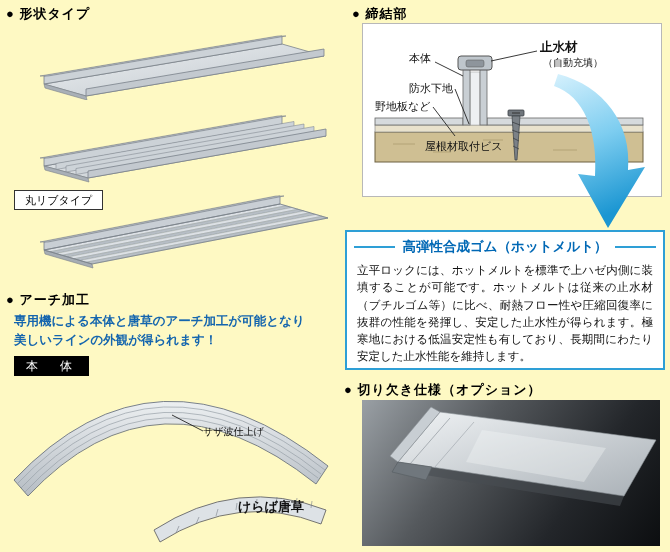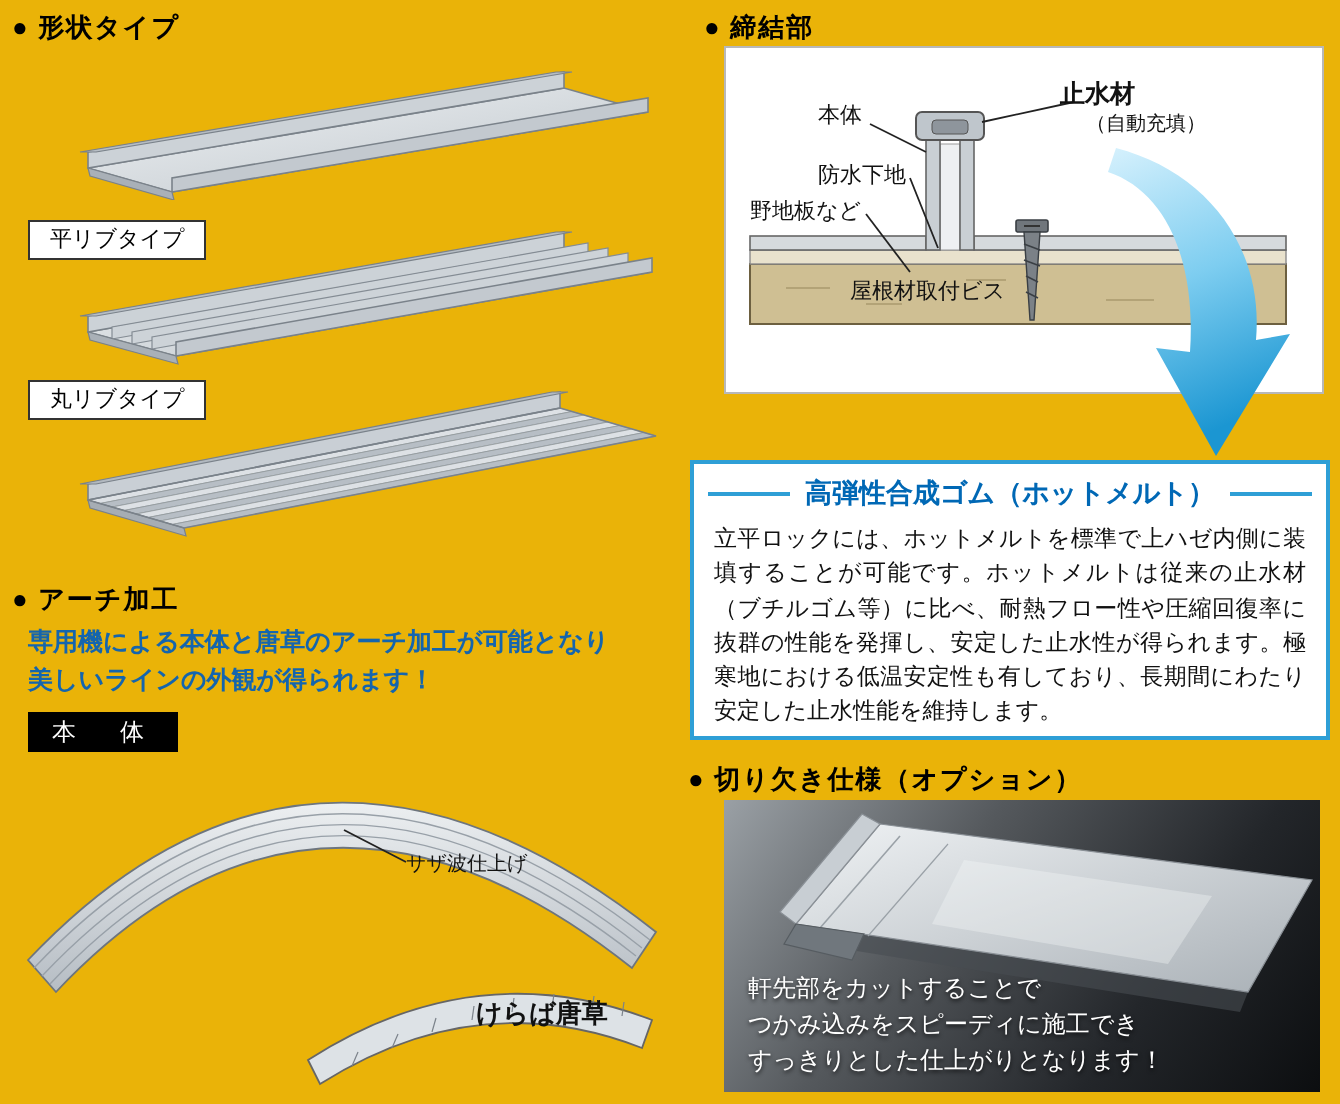--- a/index.html
+++ b/index.html
@@ -1,17 +1,17 @@
 <!DOCTYPE html>
 <html><head>
 <meta charset="utf-8">
 <style>
   html,body{margin:0;padding:0;}
   body{font-family:"Liberation Sans","DejaVu Sans",sans-serif;background:#fff;}
-  .page{position:relative;width:670px;height:552px;background:#eab308;overflow:hidden;font-family:Liberation Serif, serif;}
+  .page{position:relative;width:670px;height:552px;background:#fef9c3;overflow:hidden;}
 
   .sec-heading{position:absolute;font-size:13px;font-weight:bold;color:#000;letter-spacing:1px;margin:0;white-space:nowrap;}
 
   .type-label{position:absolute;border:1px solid #333;background:#fff;font-size:11px;line-height:1;
               padding:4px 10px 3px;color:#000;z-index:3;white-space:nowrap;}
 
   .panel-svg{position:absolute;}
 
   .arch-desc{position:absolute;left:14px;top:312px;color:#1465ae;font-weight:bold;font-size:12.5px;
              line-height:1.55;white-space:pre-line;}
@@ -70,21 +70,20 @@
     </defs>
     <polygon points="14,54 252,12 296,24 58,66" fill="url(#gP2)" stroke="#7a828a" stroke-width="0.8"></polygon>
     <polygon points="14,54 252,12 252,4 14,46" fill="#ccd2d7" stroke="#7a828a" stroke-width="0.8"></polygon>
     <polygon points="10,46 248,4 256,4 18,46" fill="#b6bdc4" stroke="#7a828a" stroke-width="0.6"></polygon>
     <polygon points="26,57.5 264,15.5 264,9.5 26,51.5" fill="#cdd3d8" stroke="#848c94" stroke-width="0.6"></polygon>
     <polygon points="36,60 274,18 274,12 36,54" fill="#cdd3d8" stroke="#848c94" stroke-width="0.6"></polygon>
     <polygon points="46,62.5 284,20.5 284,14.5 46,56.5" fill="#cdd3d8" stroke="#848c94" stroke-width="0.6"></polygon>
     <polygon points="58,66 296,24 296,17 58,59" fill="#c3c9cf" stroke="#7a828a" stroke-width="0.8"></polygon>
     <polygon points="14,54 58,66 59,70 15,58" fill="#a9b0b7" stroke="#7a828a" stroke-width="0.6"></polygon>
   </svg>
-  <div class="type-label" style="left:14px;top:110px">平リブタイプ</div>
 
   <svg class="panel-svg" style="left:30px;top:192px" width="305" height="78" viewBox="0 0 305 78">
     <g>
       <polygon points="14,58 250,12 256,13.75 20,59.75" fill="#dde1e5" stroke="#9099a1" stroke-width="0.4"></polygon>
       <polygon points="20,59.75 256,13.75 262,15.5 26,61.5" fill="#b7bec5" stroke="#9099a1" stroke-width="0.4"></polygon>
       <polygon points="26,61.5 262,15.5 268,17.25 32,63.25" fill="#dde1e5" stroke="#9099a1" stroke-width="0.4"></polygon>
       <polygon points="32,63.25 268,17.25 274,19 38,65" fill="#b7bec5" stroke="#9099a1" stroke-width="0.4"></polygon>
       <polygon points="38,65 274,19 280,20.75 44,66.75" fill="#dde1e5" stroke="#9099a1" stroke-width="0.4"></polygon>
       <polygon points="44,66.75 280,20.75 286,22.5 50,68.5" fill="#b7bec5" stroke="#9099a1" stroke-width="0.4"></polygon>
       <polygon points="50,68.5 286,22.5 292,24.25 56,70.25" fill="#dde1e5" stroke="#9099a1" stroke-width="0.4"></polygon>
@@ -175,21 +174,21 @@
       </g>
 
       <g stroke="#222" stroke-width="0.9">
         <line x1="72" y1="38" x2="100" y2="52"></line>
         <line x1="174" y1="27" x2="128" y2="37"></line>
         <line x1="92" y1="65" x2="106" y2="100"></line>
         <line x1="70" y1="83" x2="92" y2="112"></line>
       </g>
     </svg>
     <div class="diag-label" style="left:46px;top:28px">本体</div>
-    <div class="diag-label bold" style="left:167px;top:17px">止水材</div>
+    <div class="diag-label bold" style="left:177px;top:17px">止水材</div>
     <div class="diag-label small" style="left:180px;top:33px">（自動充填）</div>
     <div class="diag-label" style="left:46px;top:58px">防水下地</div>
     <div class="diag-label" style="left:12px;top:76px">野地板など</div>
     <div class="diag-label" style="left:62px;top:116px">屋根材取付ビス</div>
   </div>
 
   <svg class="arrow-svg" viewBox="0 0 112 170">
     <defs>
       <linearGradient id="gArrow" x1="0" y1="0" x2="0.25" y2="1">
         <stop offset="0" stop-color="#d6f1fd"></stop>
@@ -216,18 +215,15 @@
         </linearGradient>
       </defs>
       <polygon points="36,62 262,96 258,106 32,70" fill="#474c51" opacity="0.6"></polygon>
       <polygon points="78,12 294,40 262,96 36,62" fill="url(#gPhoto)" stroke="#8a9096" stroke-width="0.6"></polygon>
       <polygon points="120,30 244,48 222,82 104,62" fill="#f6f8f9" opacity="0.35"></polygon>
       <polygon points="78,12 36,62 28,56 69,7" fill="#c8ced3" stroke="#8a9096" stroke-width="0.6"></polygon>
       <line x1="88" y1="18" x2="48" y2="64" stroke="#9aa1a7" stroke-width="0.8"></line>
       <line x1="112" y1="22" x2="72" y2="68" stroke="#9aa1a7" stroke-width="0.6"></line>
       <polygon points="36,62 70,67 64,80 30,72" fill="#70777d" stroke="#565c61" stroke-width="0.6"></polygon>
     </svg>
-    <div class="photo-caption">軒先部をカットすることで
-つかみ込みをスピーディに施工でき
-すっきりとした仕上がりとなります！</div>
   </div>
 
 </div>
 
 </body></html>

